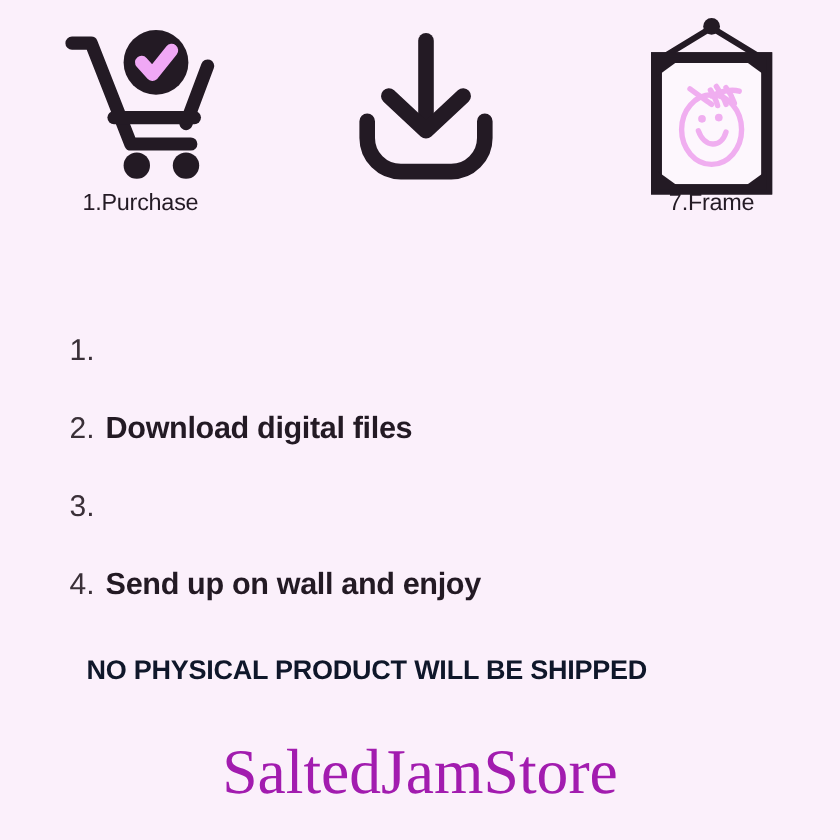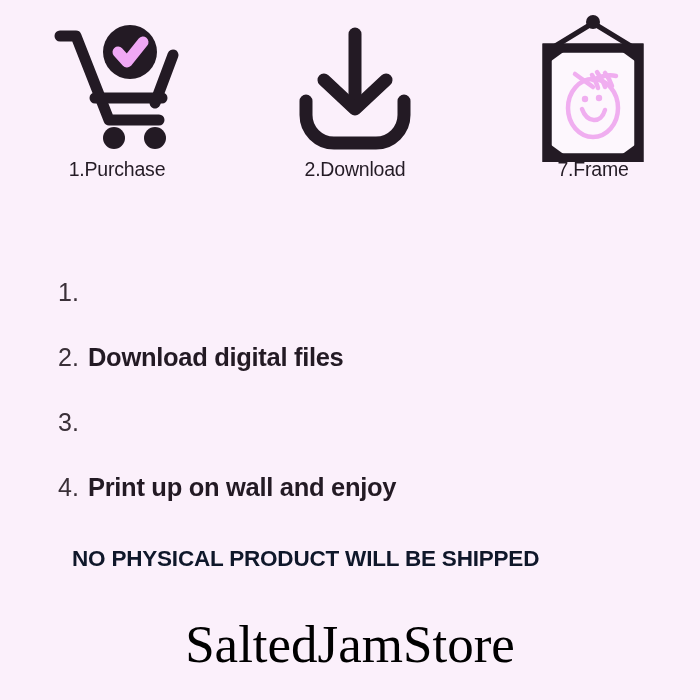--- a/index.html
+++ b/index.html
@@ -99,21 +99,21 @@
   
   .brand {
     position: absolute;
     left: 0;
     top: 618px;
     width: 700px;
     text-align: center;
     font-family: "Liberation Serif", serif;
     font-size: 53px;
     line-height: 1;
-    color: #000000;
+    color: #a21caf;
     letter-spacing: 0px;
   }
 
   svg { display: block; }
 </style>
 </head>
 <body>
 
 <div class="page">
 
@@ -139,21 +139,20 @@
     <div class="step">
       <div class="step-art">
         <svg width="118" height="125" viewBox="0 0 118 125" aria-hidden="true">
           <g fill="none" stroke="#231a24" stroke-width="13" stroke-linecap="round" stroke-linejoin="round">
             <path d="M59 8 V79"></path>
             <path d="M28 54 L59 83 L90 54"></path>
             <path d="M10 75 V89 a28 28 0 0 0 28 28 H80 a28 28 0 0 0 28 -28 V75"></path>
           </g>
         </svg>
       </div>
-      <div class="step-caption">2.Download</div>
     </div>
 
 
     <div class="step">
       <div class="step-art">
         <svg width="116" height="148" viewBox="0 0 116 148" aria-hidden="true">
 
           <g fill="none" stroke="#231a24" stroke-width="5" stroke-linecap="round">
             <path d="M58 9 L17 34"></path>
             <path d="M58 9 L99 34"></path>
@@ -198,21 +197,21 @@
     </div>
     <div class="instr-row">
       <span class="instr-num">2.</span>
       <span class="instr-text">Download digital files</span>
     </div>
     <div class="instr-row">
       <span class="instr-num">3.</span>
     </div>
     <div class="instr-row">
       <span class="instr-num">4.</span>
-      <span class="instr-text">Print up on wall and enjoy</span>
+      <span class="instr-text">Send up on wall and enjoy</span>
     </div>
   </div>
 
   <div class="disclaimer">NO PHYSICAL PRODUCT WILL BE SHIPPED</div>
 
   <div class="brand">SaltedJamStore</div>
 
 </div>
 
 </body></html>

